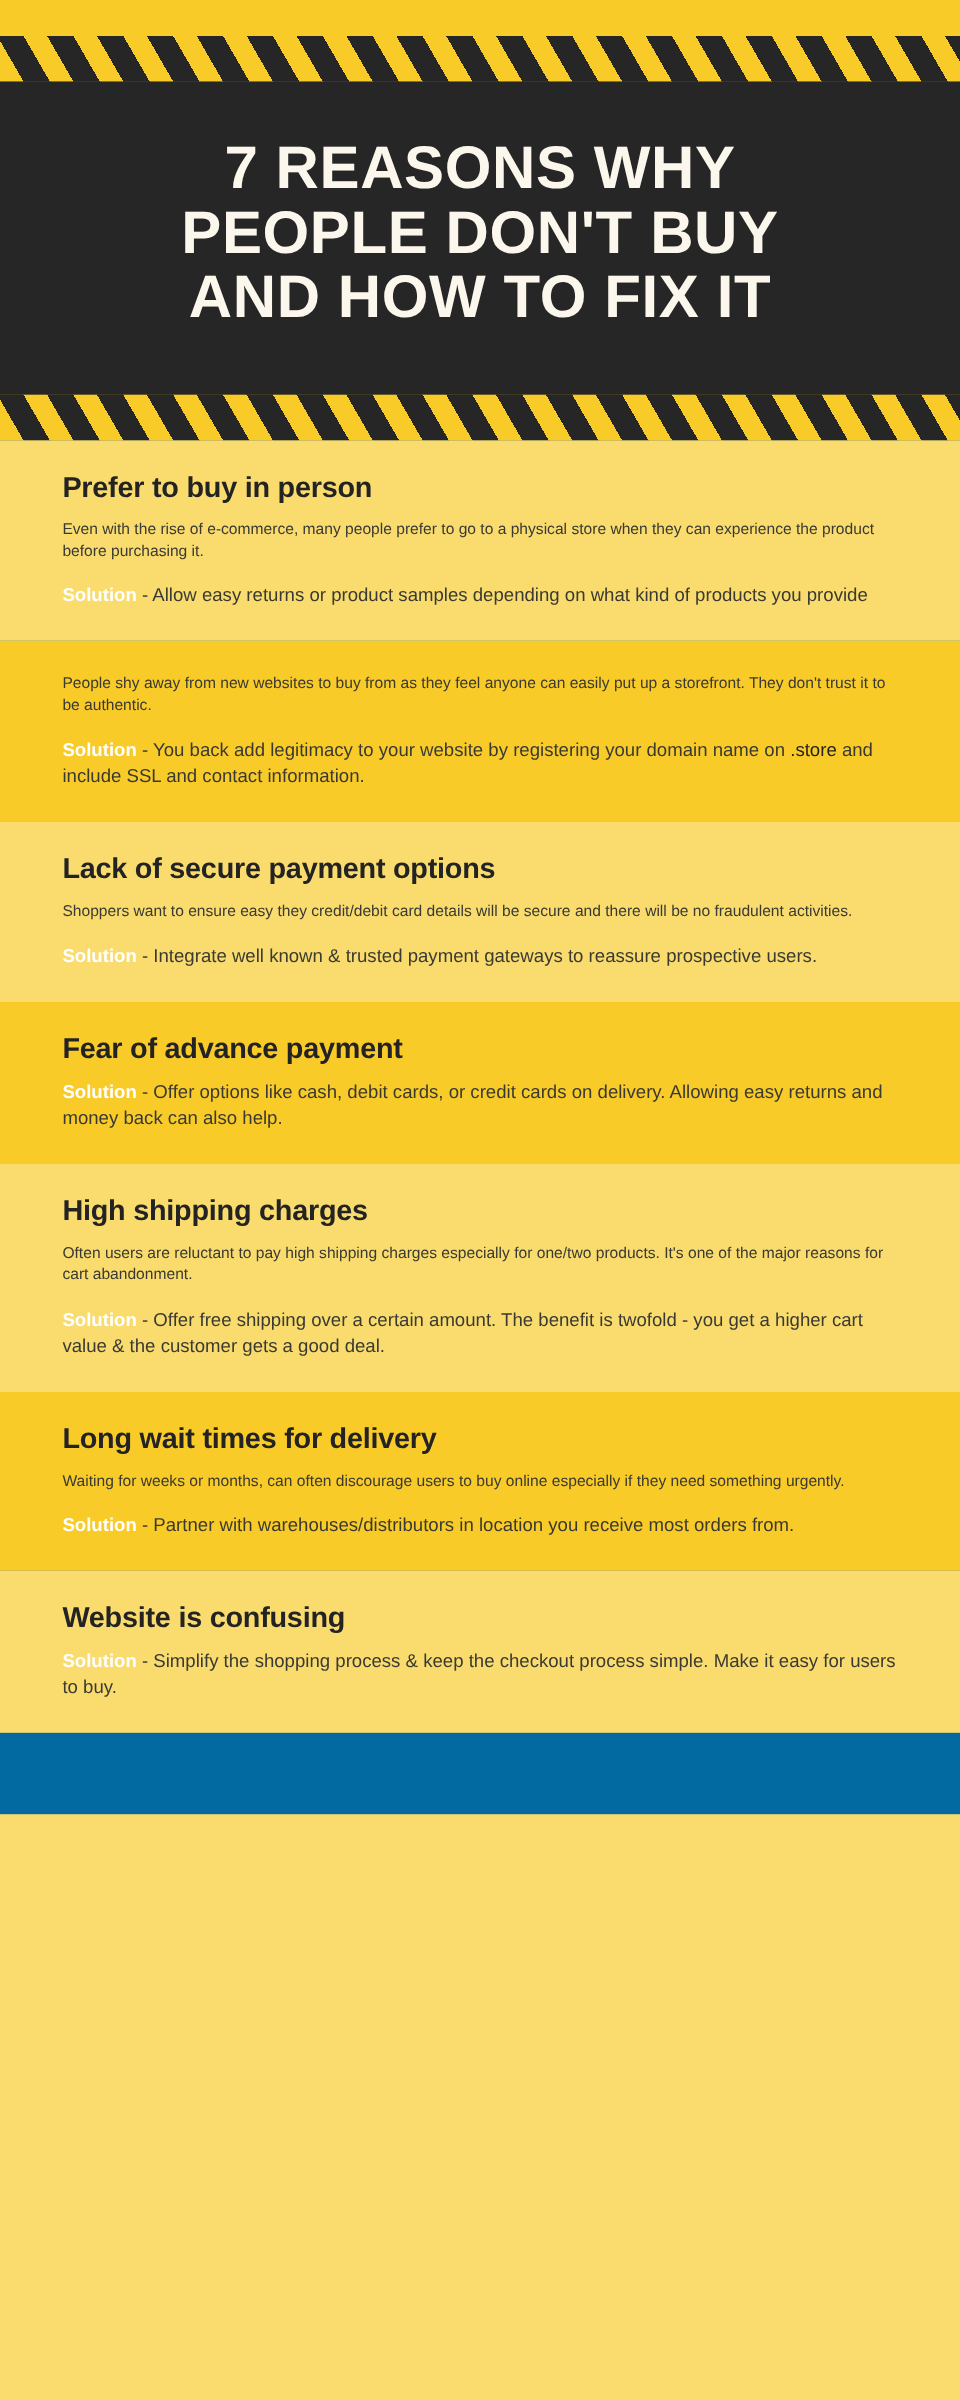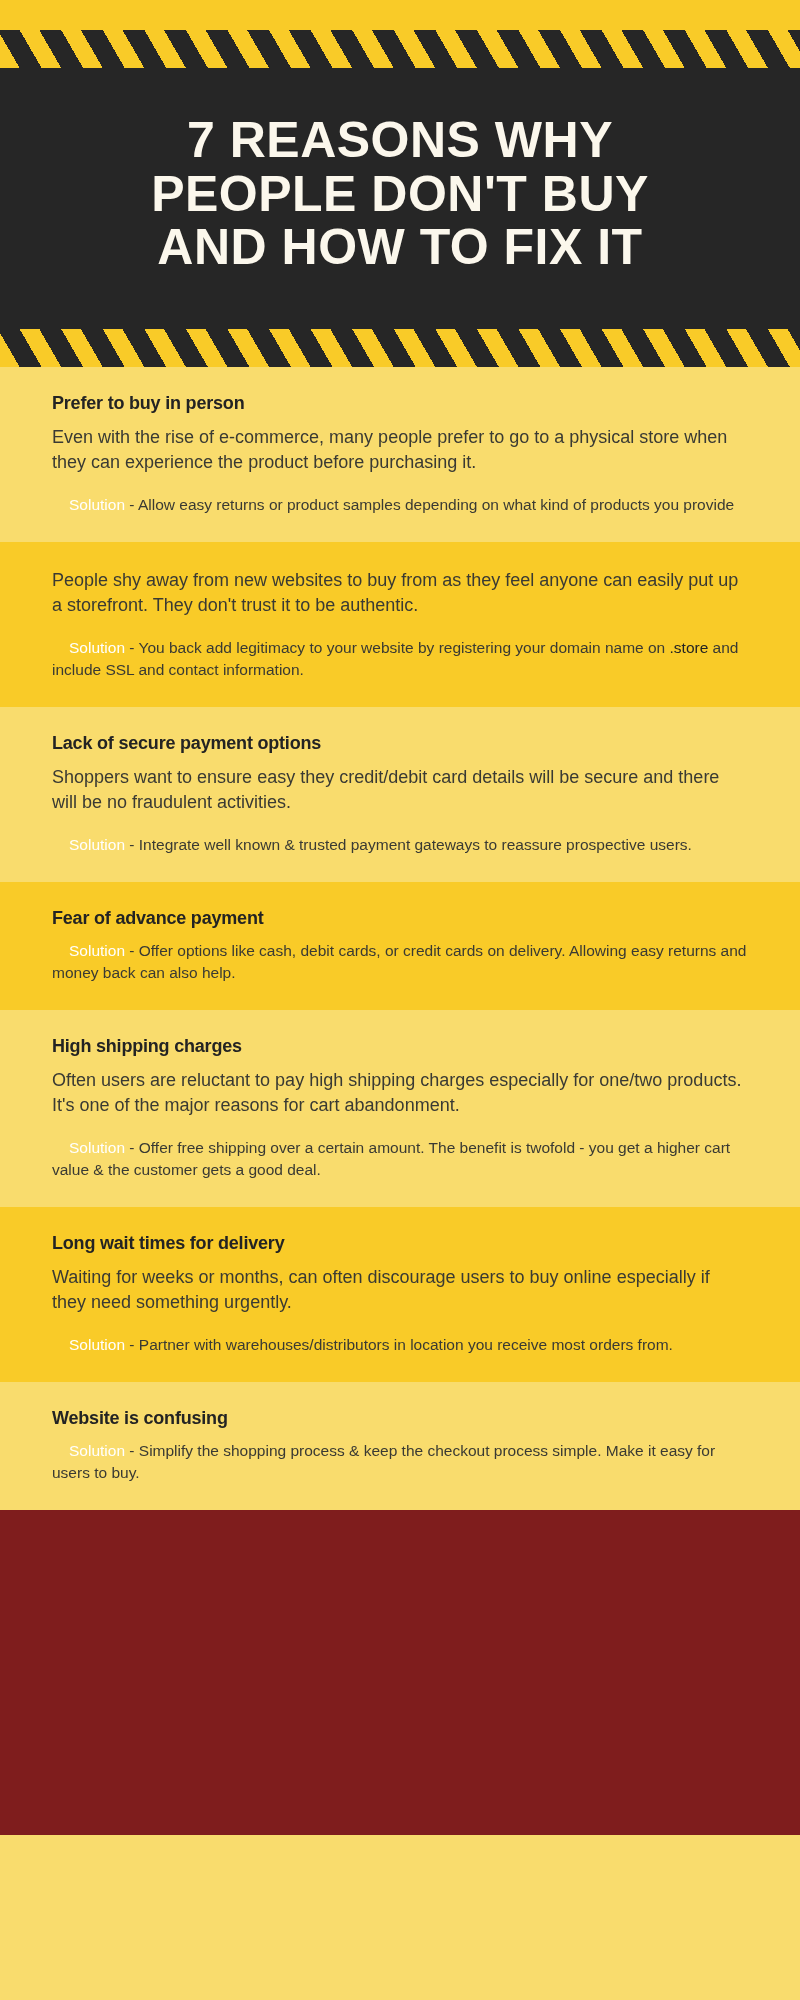--- a/index.html
+++ b/index.html
@@ -6,24 +6,24 @@
   * { margin:0; padding:0; box-sizing:border-box; }
 
   html, body {
     width: 800px;
     background: #F9DC6D;
     font-family: "Liberation Sans", "DejaVu Sans", sans-serif;
   }
 
   #infographic {
     width: 800px;
-    height: 1835px;
+    height: 1512px;
     position: relative;
     overflow: hidden;
-    background: #7f1d1d;
+    background: #0369a1;
   }
 
   
   .header-wrap {
     background: #F9CB28;
     padding-top: 30px;
   }
 
   .hazard-band {
     height: 38px;
@@ -56,44 +56,43 @@
   }
 
   
   .section {
     padding: 26px 52px 26px 52px;
   }
   .section.light { background: #F9DC6D; }
   .section.dark  { background: #F9CB28; }
 
   .section-heading {
-    font-size: 18px;
+    font-size: 24px;
     font-weight: bold;
     color: #232323;
     letter-spacing: -0.2px;
     margin-bottom: 11px;
   }
 
   .section-body {
-    font-size: 18px;
+    font-size: 13px;
     line-height: 1.42;
     color: #3A3A33;
     margin-bottom: 18px;
   }
 
   .section-solution {
     font-size: 15.5px;
     line-height: 1.42;
     color: #3A3A33;
   }
 
   .solution-label {
     color: #FFFFFF;
-    font-weight: normal;
-    margin-left: 17px;
+    font-weight: bold;
   }
 
   .bold-inline { font-weight: normal; color:#232323; }
 </style>
 </head>
 <body>
 
 <div id="infographic">
 
   <div class="header-wrap">

